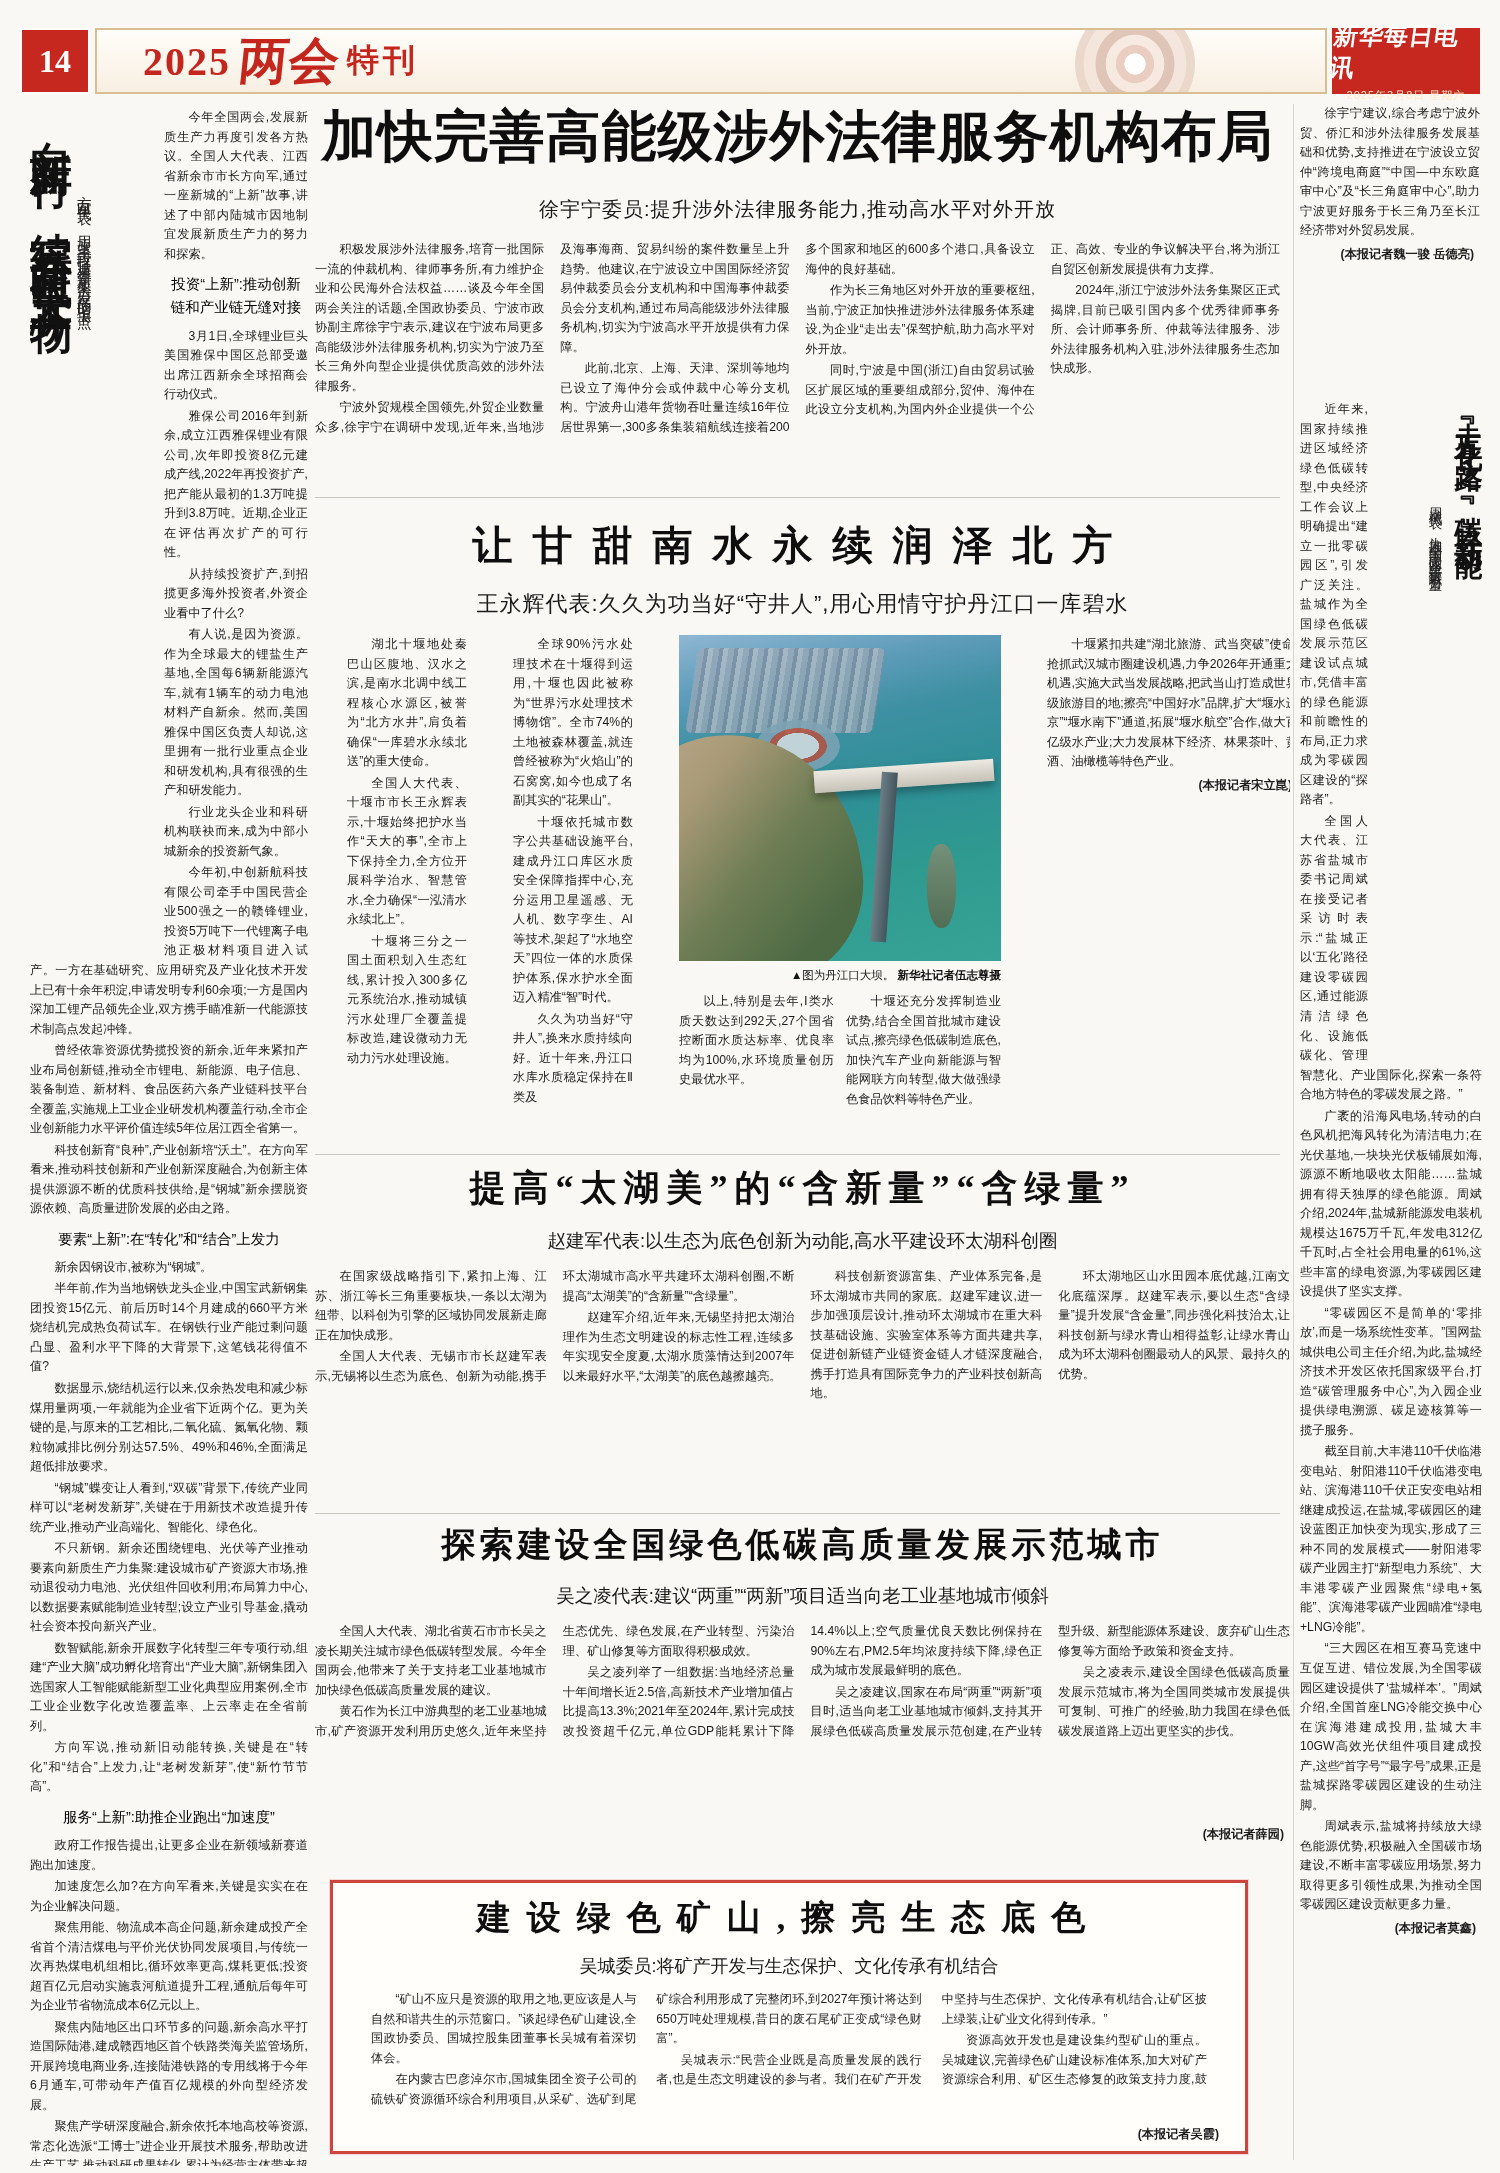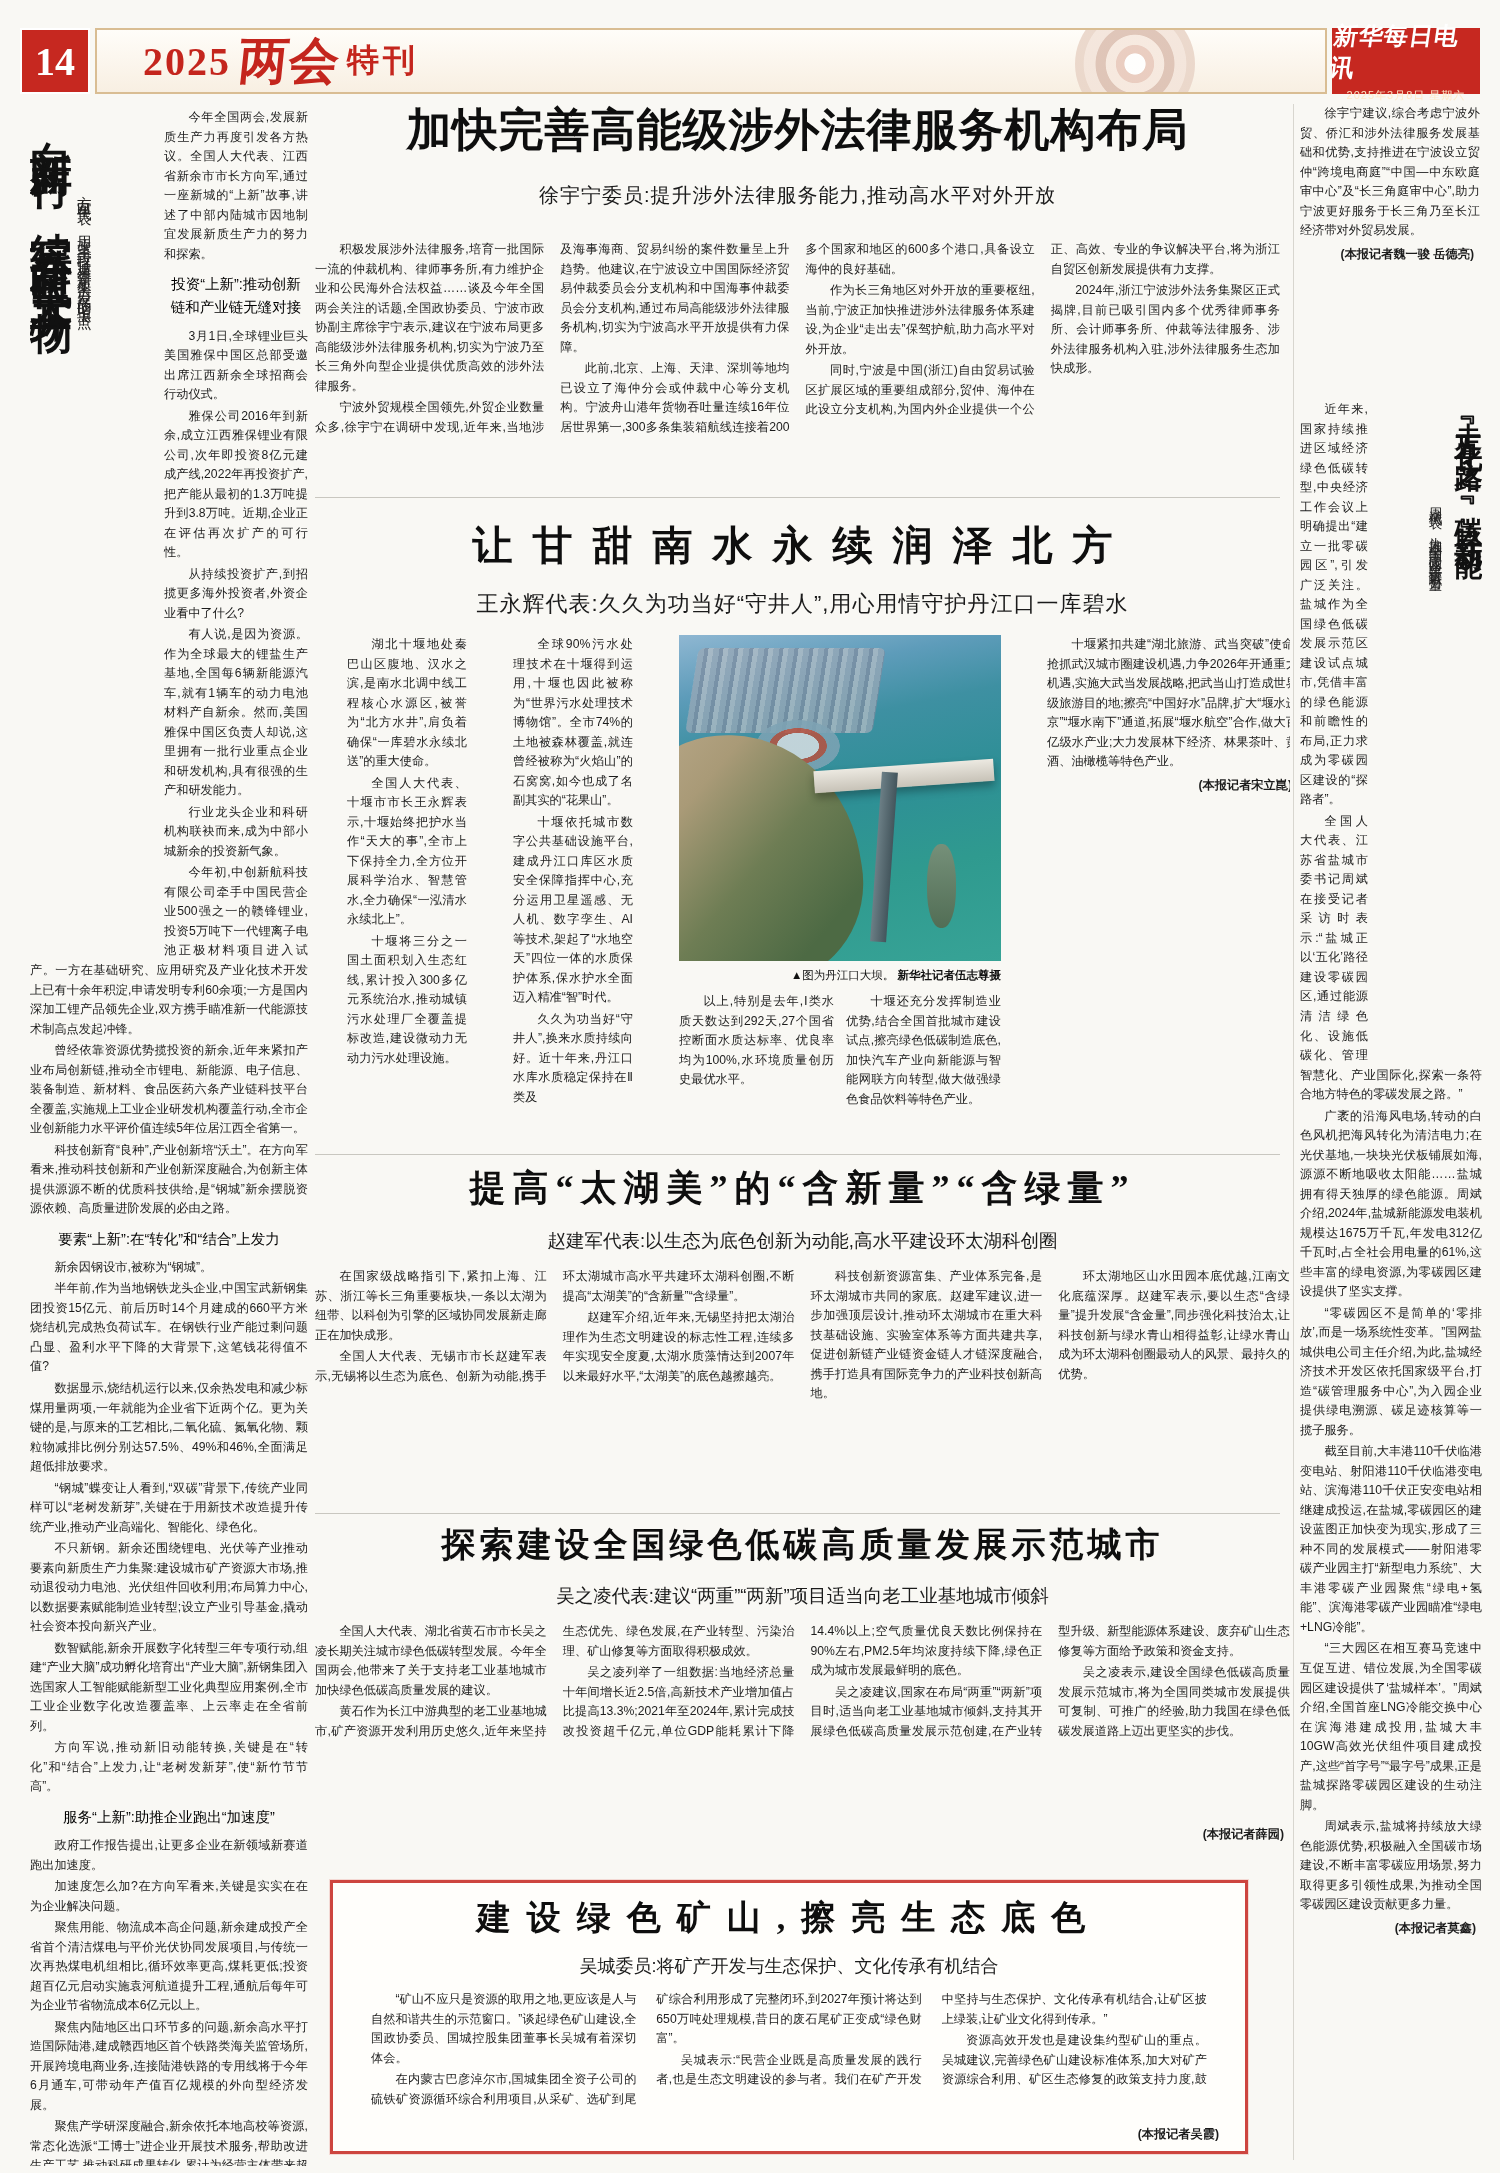--- a/index.html
+++ b/index.html
@@ -1,21 +1,21 @@
 <!DOCTYPE html>
 <html><head>
 <meta charset="utf-8">
 <style>
   html,body{margin:0;padding:0;background:#e8e6e0;}
   #page{position:relative;width:1500px;height:2173px;background:#f9f8f4;margin:0 auto;
         font-family:"Liberation Sans",sans-serif;color:#1b1b1b;overflow:hidden;}
   
   #header{position:absolute;left:20px;top:28px;width:1460px;height:66px;display:flex;}
   .numbox{width:70px;background:#c62820;color:#fff;display:flex;align-items:center;justify-content:center;
-          font-size:40px;font-weight:700;box-shadow:inset 0 0 0 2px #fff,inset 0 0 0 4px #c62820;
+          font-size:32px;font-weight:700;box-shadow:inset 0 0 0 2px #fff,inset 0 0 0 4px #c62820;
           font-family:"Liberation Serif",serif;}
   .banner{flex:1;margin:0 5px;border:2px solid #d9bd93;background:linear-gradient(180deg,#fffdf9,#f8efe2);
           display:flex;align-items:center;padding-left:46px;position:relative;overflow:hidden;}
   .banner .yr{color:#c4251d;font-size:40px;font-weight:700;font-family:"Liberation Serif",serif;letter-spacing:2px;}
   .banner .hui{color:#c4251d;font-size:50px;font-weight:700;font-family:"Liberation Serif",serif;
                transform:skewX(-6deg);margin:0 8px;}
   .banner .sp{color:#c4251d;font-size:32px;font-weight:700;letter-spacing:4px;}
   .banner .swirl{position:absolute;right:130px;top:-26px;width:120px;height:120px;border-radius:50%;
       background:radial-gradient(circle at 50% 50%,#fff 0 12%,#e8c9bc 13% 22%,#f6e8de 23% 34%,#dcc0b2 35% 46%,#f3e4da 47% 60%,#e9d5c8 61% 75%,#f8efe2 76%);
       opacity:.9;}
@@ -29,21 +29,21 @@
   .byline{text-align:right;font-size:12.2px;font-weight:600;padding-right:6px;margin-top:4px;}
   
   #left-strip{position:absolute;left:30px;top:108px;width:278px;height:2058px;overflow:hidden;}
   #left-vhead{float:left;width:124px;height:852px;display:flex;margin-right:10px;}
   .vmain{writing-mode:vertical-rl;text-orientation:upright;font-family:"Liberation Serif",serif;
          font-weight:700;font-size:42px;line-height:1.0;letter-spacing:9px;color:#111;}
   .vsub{writing-mode:vertical-rl;text-orientation:upright;font-size:14.5px;letter-spacing:4px;
         margin-top:76px;margin-right:6px;color:#222;font-weight:500;}
   
   #top-art-head{position:absolute;left:315px;top:100px;width:965px;text-align:center;}
-  #top-art-head .h1{font-size:45px;font-weight:700;font-family:"Liberation Serif",serif;letter-spacing:1px;color:#0e0e0e;}
+  #top-art-head .h1{font-size:55px;font-weight:700;font-family:"Liberation Serif",serif;letter-spacing:1px;color:#0e0e0e;}
   #top-art-head .h2{font-size:20px;margin-top:22px;color:#1a1a1a;letter-spacing:1px;}
   #top-art-body{position:absolute;left:315px;top:240px;width:965px;height:255px;
                 column-count:4;column-gap:16px;overflow:hidden;}
   #top-art-col5{position:absolute;left:1300px;top:104px;width:180px;height:288px;overflow:hidden;}
   
   .hrule{position:absolute;height:1px;background:#c9c7c0;}
   .vrule{position:absolute;width:1px;background:#d8d6cf;}
   
   #water-art{position:absolute;left:315px;top:504px;width:975px;height:646px;}
   #water-art .h1{font-size:40px;font-weight:700;font-family:"Liberation Serif",serif;text-align:center;

